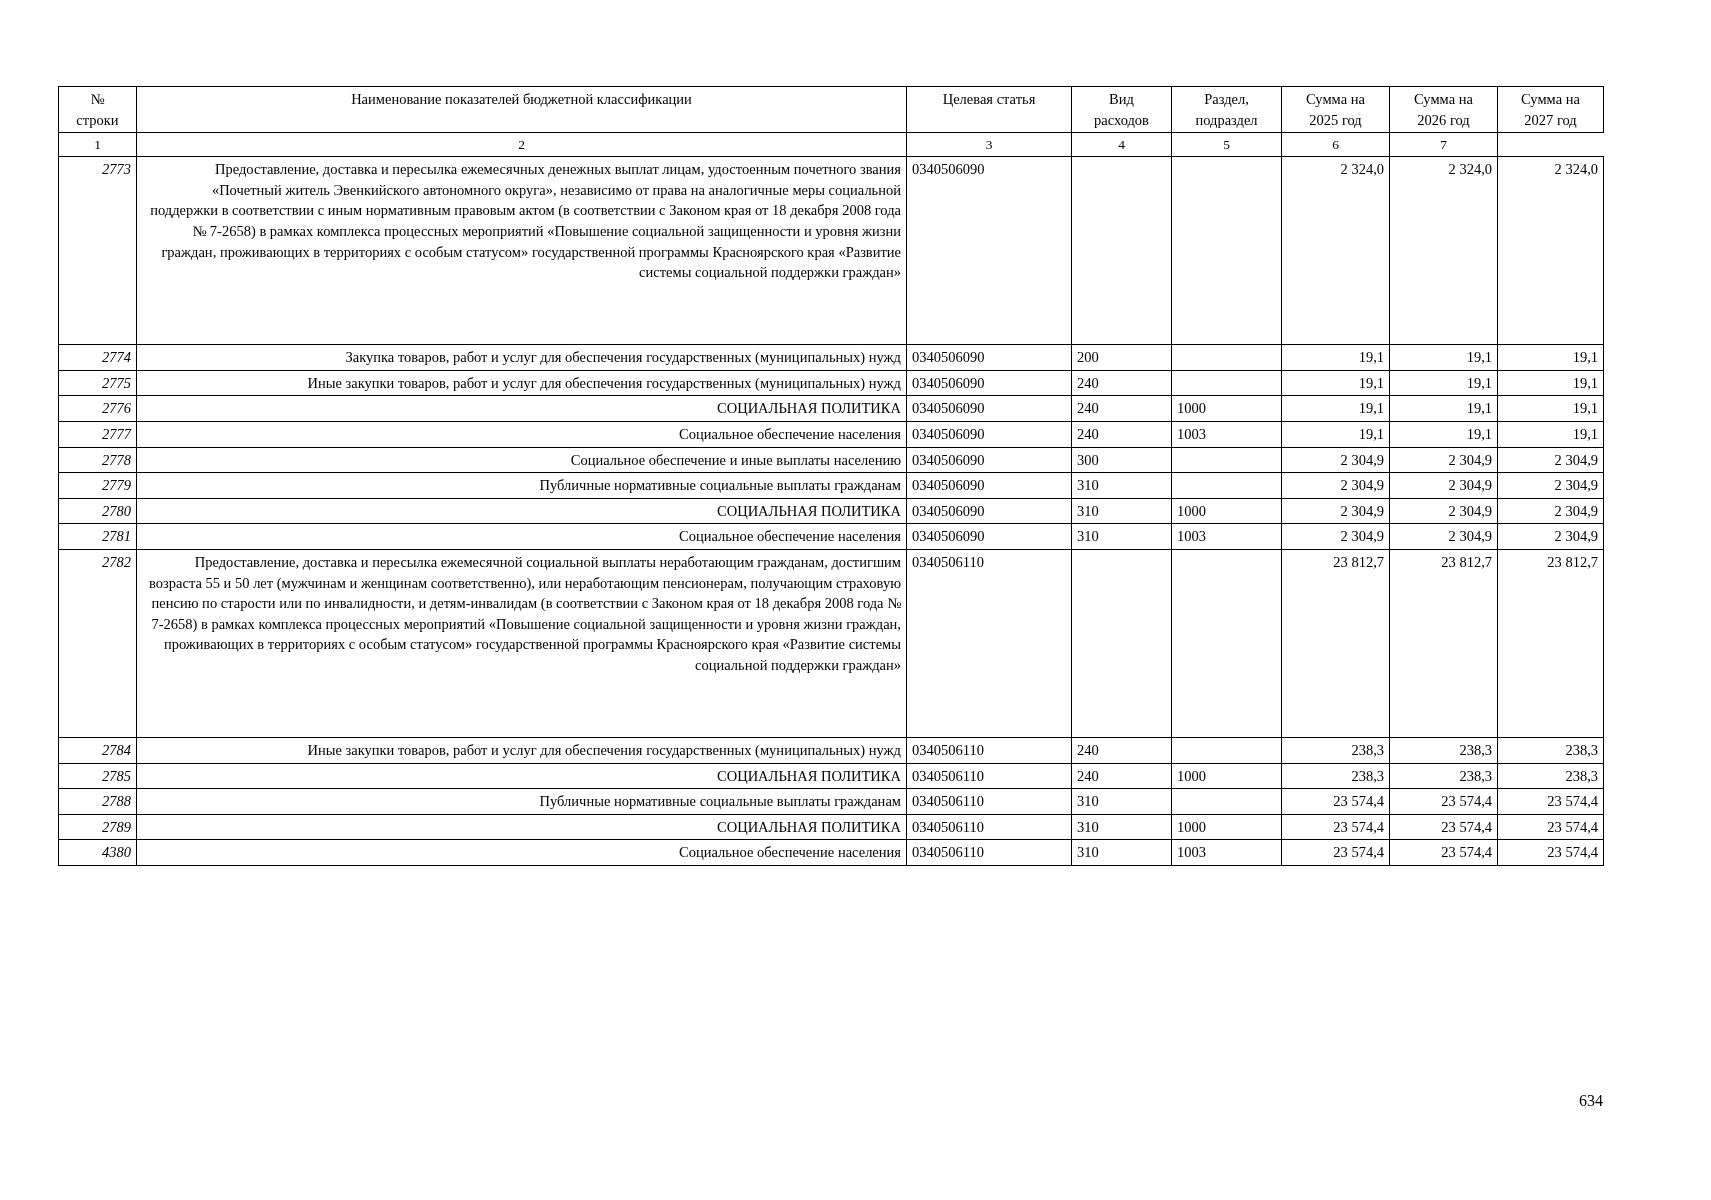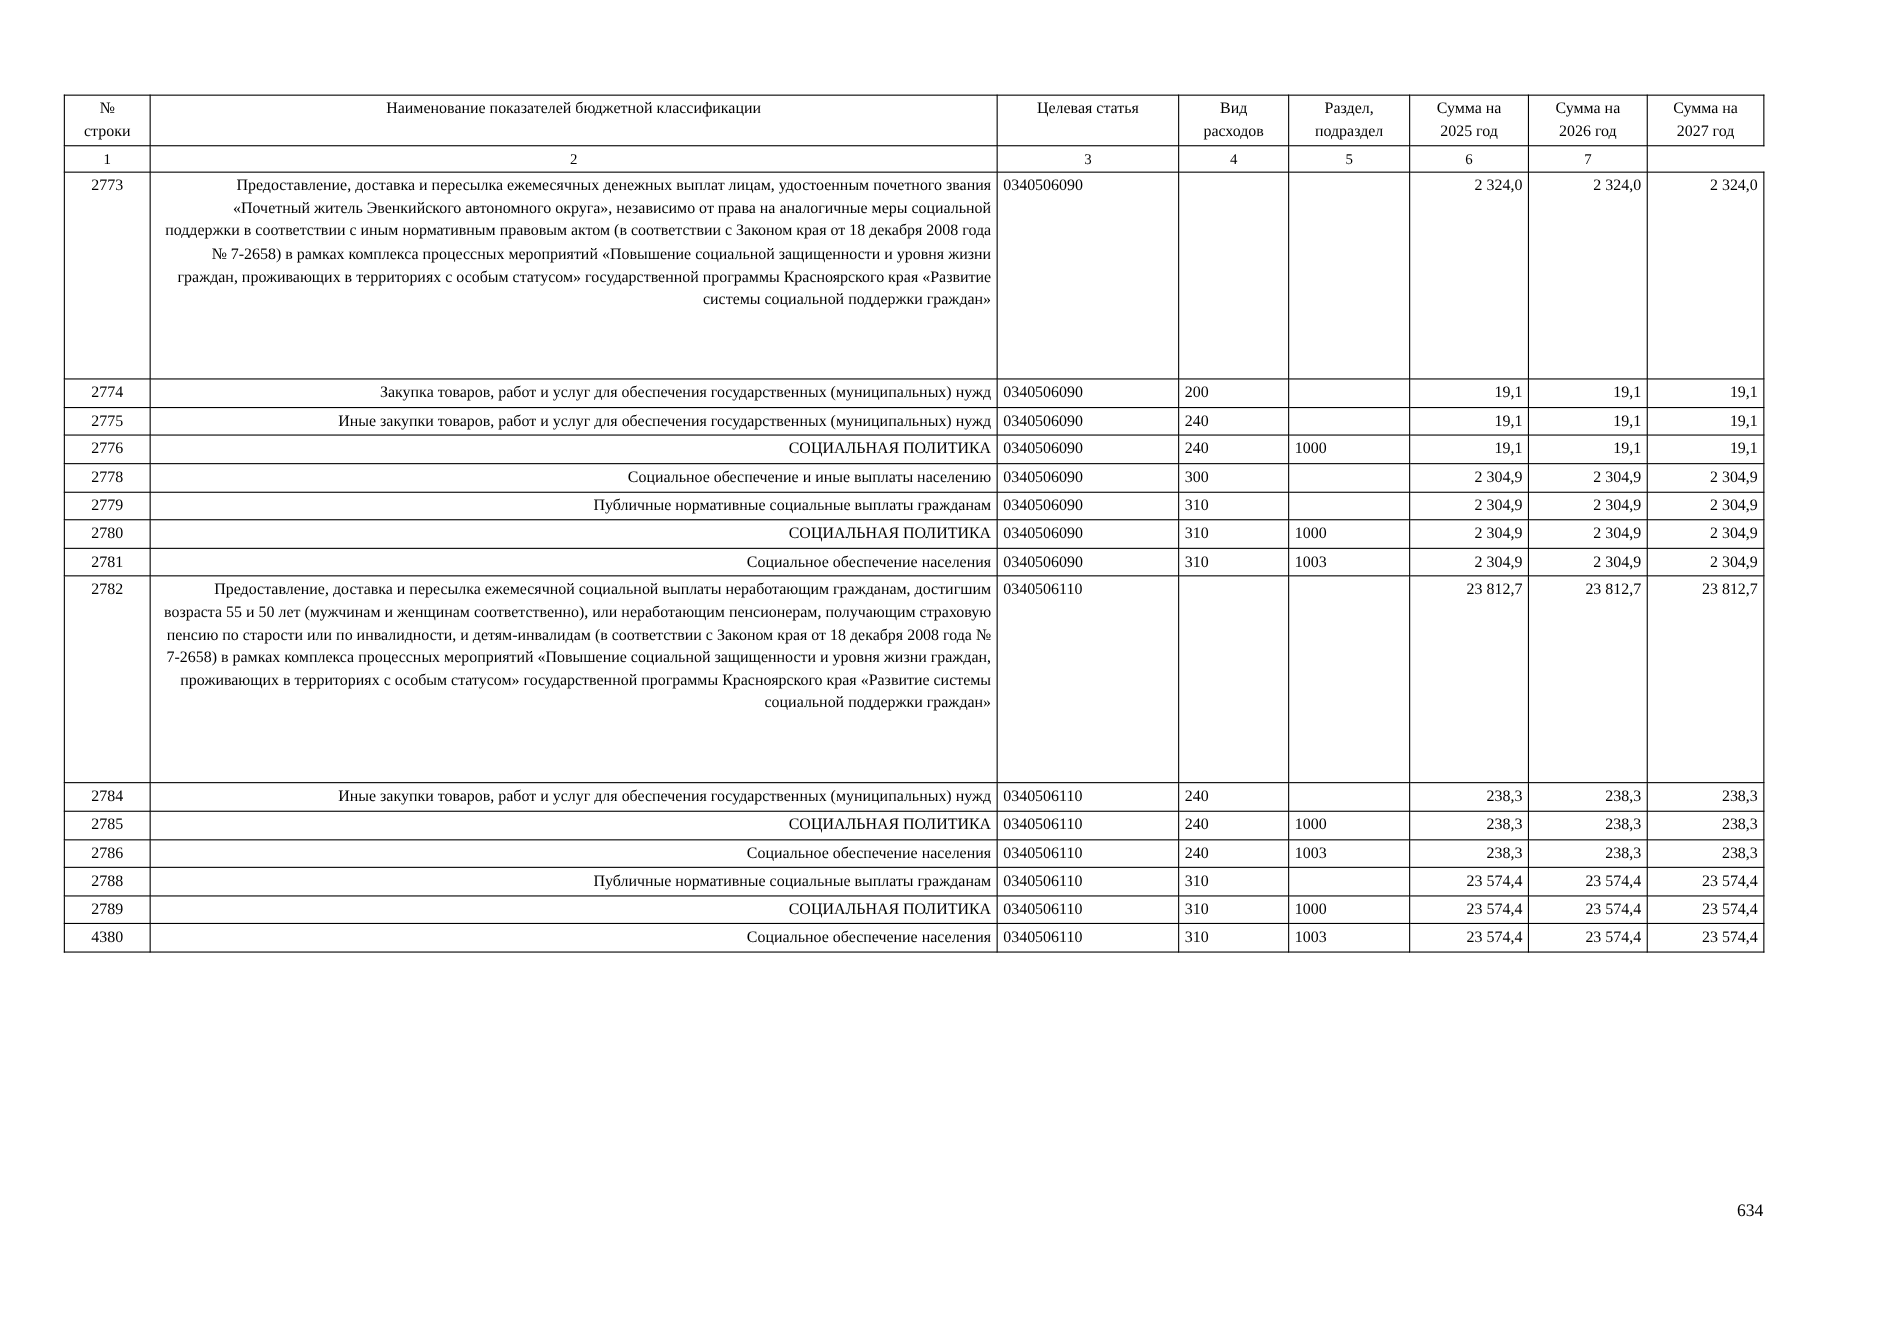--- a/index.html
+++ b/index.html
@@ -66,23 +66,24 @@
     padding-right: 8px;
     white-space: nowrap;
   }
   td.ctr {
     text-align: left;
   }
   td.name {
     text-align: right;
   }
   td.rowno {
-    text-align: center;
+    text-align: right;
     padding-right: 9px;
     white-space: nowrap;
+    font-style: italic;
   }
   .tall-cell {
     height: 183px;
   }
   .caps {
     font-variant: normal;
   }
   .pageno {
     position: absolute;
     right: 108px;
@@ -186,20 +187,30 @@
           <td class="rowno">2776</td>
           <td class="name caps">СОЦИАЛЬНАЯ ПОЛИТИКА</td>
           <td class="ctr">0340506090</td>
           <td class="ctr">240</td>
           <td class="ctr">1000</td>
           <td class="num">19,1</td>
           <td class="num">19,1</td>
           <td class="num">19,1</td>
         </tr>
 
+        <tr>
+          <td class="rowno">2777</td>
+          <td class="name">Социальное обеспечение населения</td>
+          <td class="ctr">0340506090</td>
+          <td class="ctr">240</td>
+          <td class="ctr">1003</td>
+          <td class="num">19,1</td>
+          <td class="num">19,1</td>
+          <td class="num">19,1</td>
+        </tr>
 
         <tr>
           <td class="rowno">2778</td>
           <td class="name">Социальное обеспечение и иные выплаты населению</td>
           <td class="ctr">0340506090</td>
           <td class="ctr">300</td>
           <td class="ctr"></td>
           <td class="num">2 304,9</td>
           <td class="num">2 304,9</td>
           <td class="num">2 304,9</td>
@@ -265,30 +276,20 @@
           <td class="rowno">2785</td>
           <td class="name caps">СОЦИАЛЬНАЯ ПОЛИТИКА</td>
           <td class="ctr">0340506110</td>
           <td class="ctr">240</td>
           <td class="ctr">1000</td>
           <td class="num">238,3</td>
           <td class="num">238,3</td>
           <td class="num">238,3</td>
         </tr>
 
-        <tr>
-          <td class="rowno">2786</td>
-          <td class="name">Социальное обеспечение населения</td>
-          <td class="ctr">0340506110</td>
-          <td class="ctr">240</td>
-          <td class="ctr">1003</td>
-          <td class="num">238,3</td>
-          <td class="num">238,3</td>
-          <td class="num">238,3</td>
-        </tr>
 
 
         <tr>
           <td class="rowno">2788</td>
           <td class="name">Публичные нормативные социальные выплаты гражданам</td>
           <td class="ctr">0340506110</td>
           <td class="ctr">310</td>
           <td class="ctr"></td>
           <td class="num">23 574,4</td>
           <td class="num">23 574,4</td>

